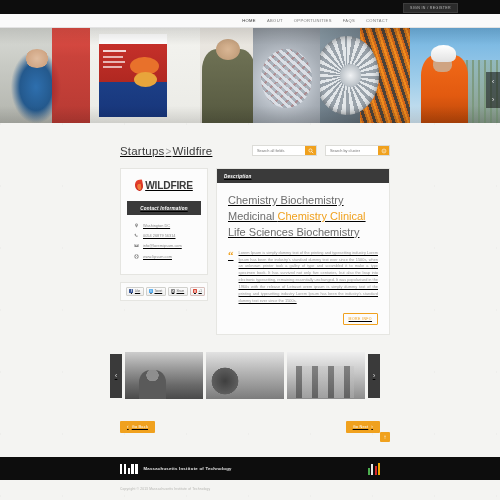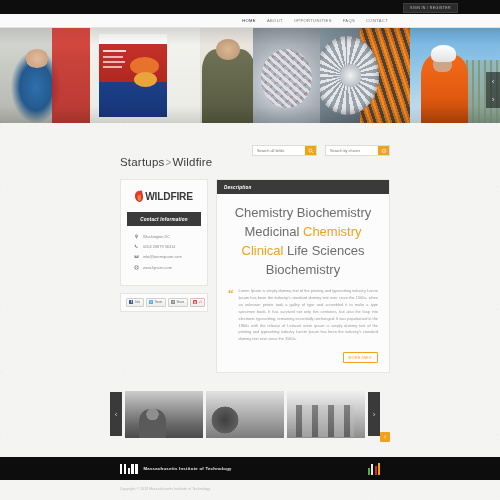--- a/index.html
+++ b/index.html
@@ -197,22 +197,23 @@
     position: absolute; right: 0; width: 14px; height: 18px;
     background: rgba(15,15,15,.55);
     color: #ddd; font-size: 8px;
     display: flex; align-items: center; justify-content: center;
   }
   .hero-arrow.prev { top: 44px; }
   .hero-arrow.next { top: 62px; }
 
   
   .page {
-    padding: 15px 110px;
+    padding: 4px 110px;
     position: relative;
+    text-decoration: underline;
   }
   .page-title {
     font-size: 11.5px;
     color: #3b3b3b;
     font-weight: normal;
     padding: 18px 0 11px 10px;
     letter-spacing: .2px;
   }
   .page-title .sep { color: #9a9a9a; font-size: 10px; margin: 0 1px; }
 
@@ -319,23 +320,22 @@
 
   
   .desc-panel { background: #fcfcfc; border: 1px solid #e6e6e2; }
   .desc-head {
     background: #3a3a3a; color: #fff;
     font-size: 4.6px; font-style: italic; font-weight: bold;
     padding: 4.5px 7px; letter-spacing: .2px;
   }
   .desc-body { padding: 10px 11px 9px; }
   .tagline {
-    font-size: 13px; color: #6d6d6d; line-height: 1.45;
+    font-size: 11px; color: #6d6d6d; line-height: 1.45;
     font-weight: normal;
-    text-align: center;
   }
   .tagline .hl { color: #f0a11e; }
   .quote-wrap { display: flex; gap: 5px; margin-top: 9px; }
   .qmark {
     color: #f0a11e; font-size: 11px; font-weight: bold;
     line-height: 1; flex: none; font-family: "Liberation Serif", serif;
   }
   .qtext {
     font-size: 3.9px; color: #9b9b9b; line-height: 1.75; text-align: justify;
   }

